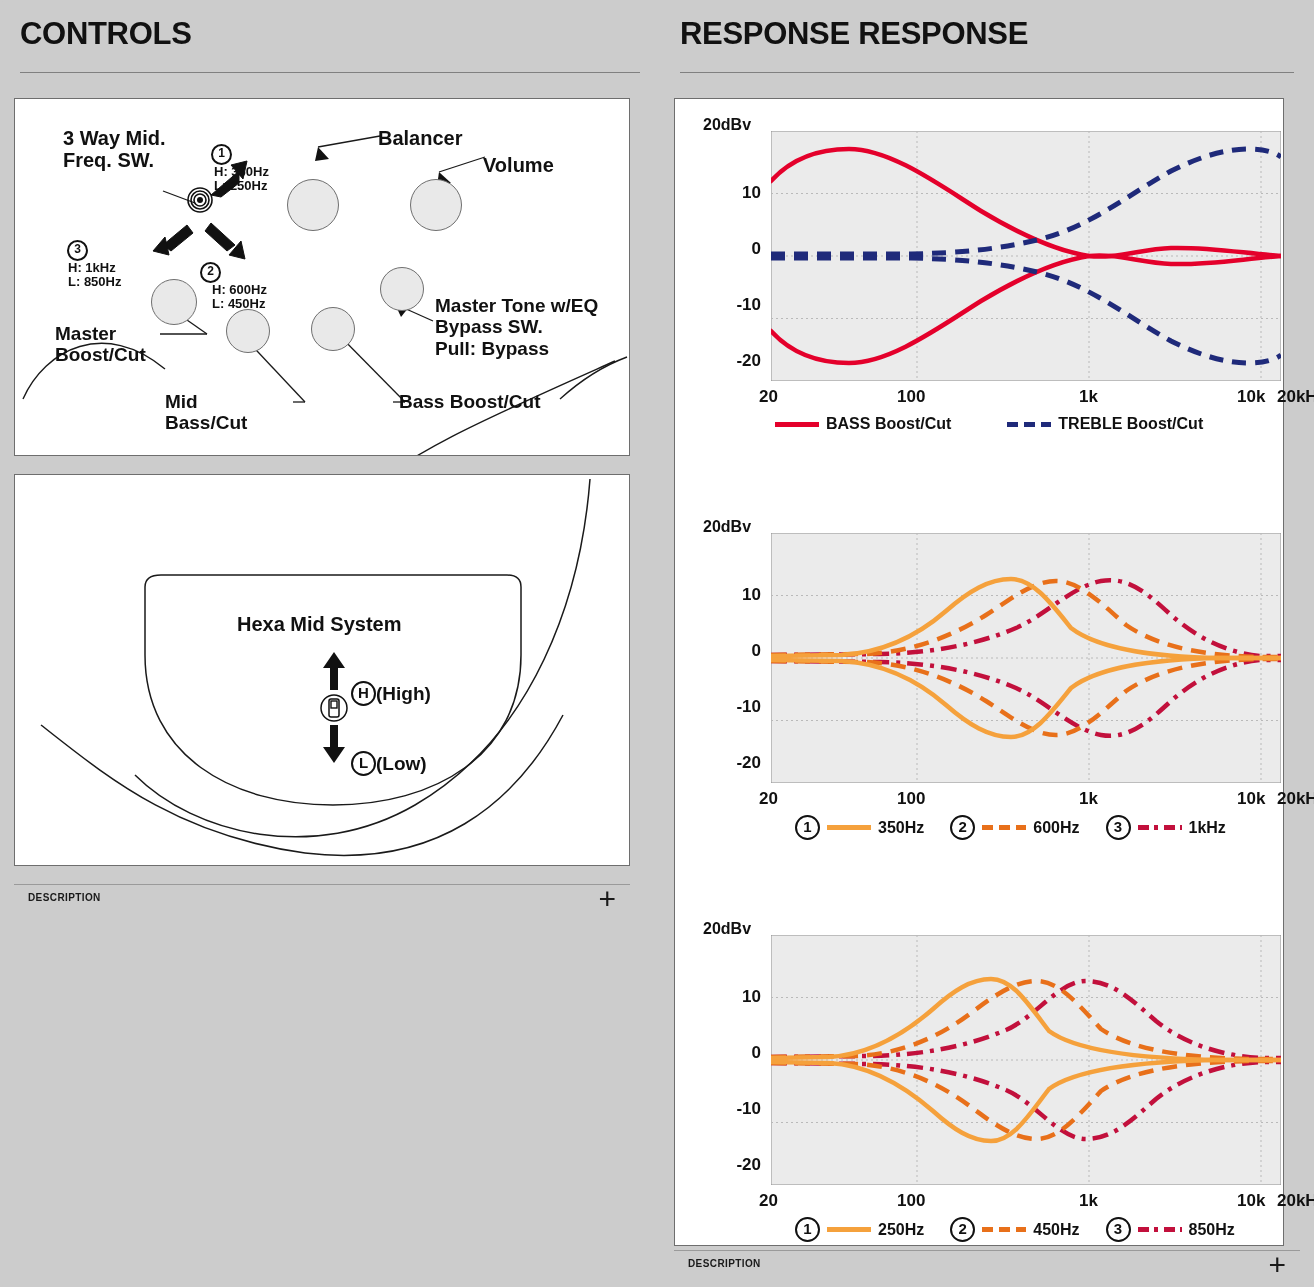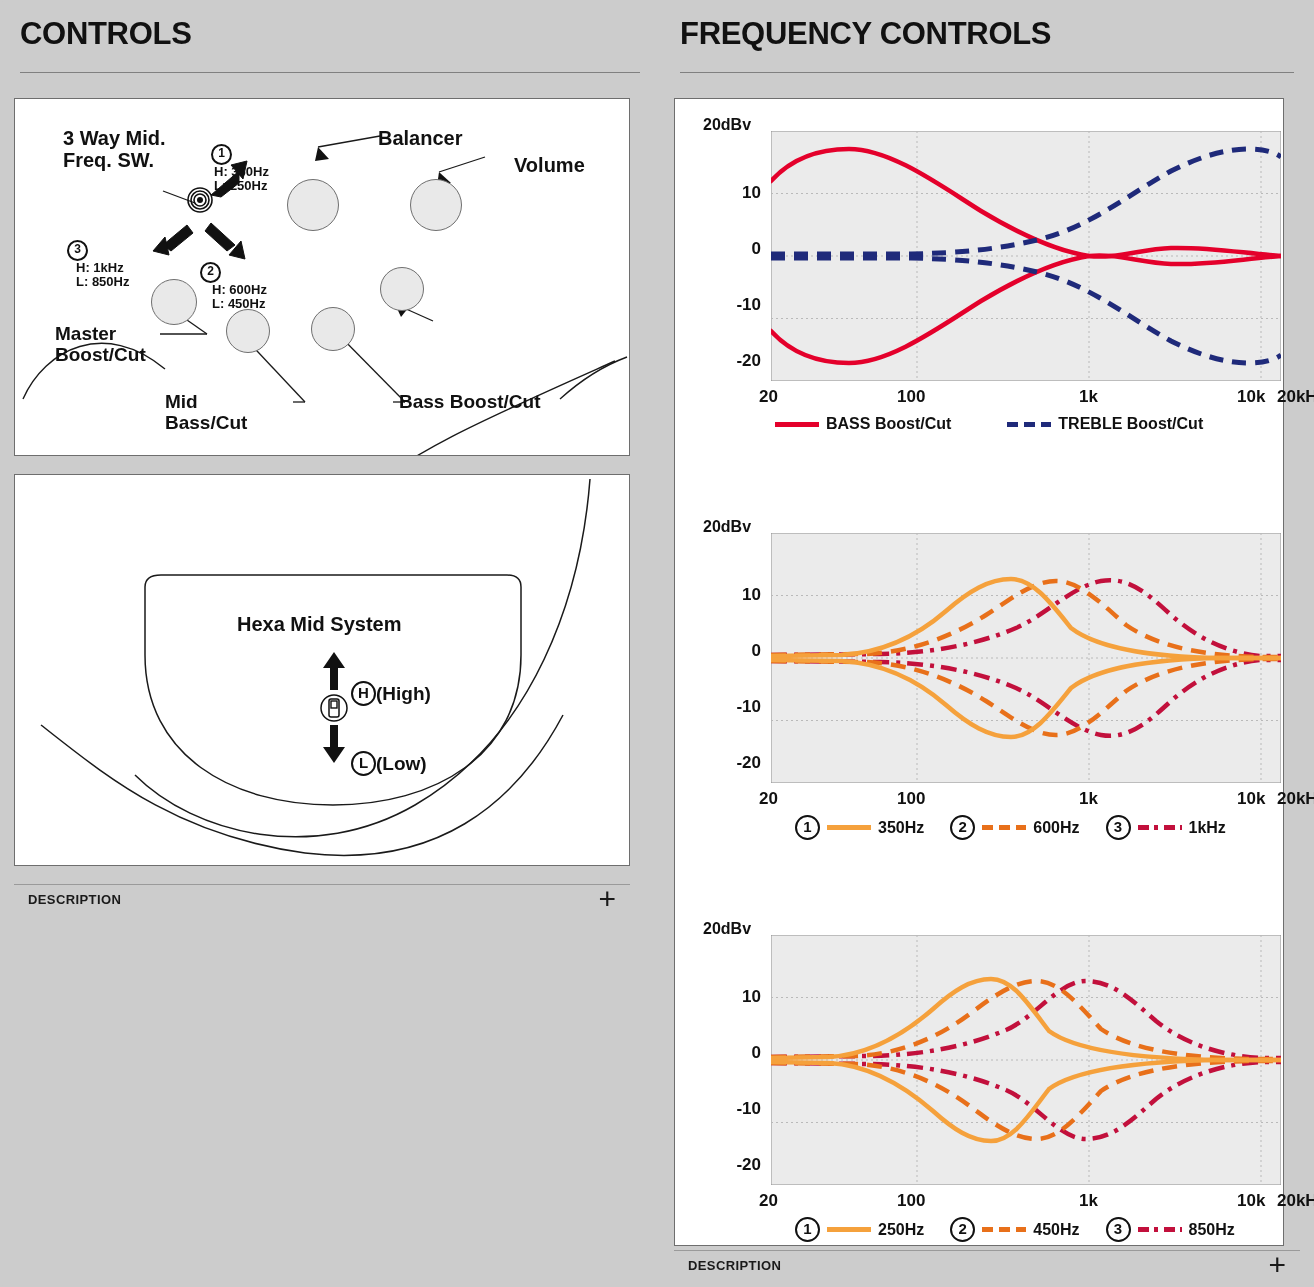--- a/index.html
+++ b/index.html
@@ -52,21 +52,21 @@
 
   
   .desc-bar {
     position: absolute;
     height: 36px;
   }
   .desc-label {
     position: absolute;
     left: 14px;
     top: 8px;
-    font-size: 13px;
+    font-size: 10px;
     font-weight: bold;
     letter-spacing: 0.4px;
     color: #1a1a1a;
   }
   .desc-plus {
     position: absolute;
     right: 14px;
     top: -3px;
     font-size: 30px;
     font-weight: 300;
@@ -267,28 +267,31 @@
       </div>
 
       <div class="dg-label" style="left:185px; top:148px; font-size:13px;">
         <span class="circ">2</span>
         <span style="display:inline-block; vertical-align:middle; margin-left:12px; white-space:pre-line;">H: 600Hz
 L: 450Hz</span>
       </div>
 
       <div class="dg-label" style="left:52px; top:126px; font-size:13px;">
         <span class="circ">3</span>
-        <span style="display:inline-block; vertical-align:middle; margin-left:9px; white-space:pre-line;">H: 1kHz
+        <span style="display:inline-block; vertical-align:middle; margin-left:1px; white-space:pre-line;">H: 1kHz
 L: 850Hz</span>
       </div>
 
       <div class="dg-label lbl-lg" style="left:363px; top:28px;">Balancer</div>
 
-      <div class="dg-label lbl-lg" style="left:468px; top:55px;margin-left:31px;">Volume</div>
-
+      <div class="dg-label lbl-lg" style="left:468px; top:55px;">Volume</div>
+
+      <div class="dg-label lbl-md" style="left:420px; top:196px;">Master Tone w/EQ
+Bypass SW.
+Pull: Bypass</div>
 
       <div class="dg-label lbl-md" style="left:384px; top:292px;">Bass Boost/Cut</div>
 
       <div class="dg-label lbl-md" style="left:150px; top:292px;">Mid
 Bass/Cut</div>
 
       <div class="dg-label lbl-md" style="left:40px; top:224px;">Master
 Boost/Cut</div>
     </div>
 
@@ -328,21 +331,21 @@
 
     <div class="desc-bar" style="left:14px; top:884px; width:616px;">
       <div class="desc-rule"></div>
       <div class="desc-label">DESCRIPTION</div>
       <div class="desc-plus">+</div>
     </div>
   </div>
 
   <div class="col" id="col-right">
 
-    <div class="section-head">FREQUENCY CONTROLS</div>
+    <div class="section-head">RESPONSE RESPONSE</div>
     <div class="head-rule"></div>
 
     <div class="card" id="panel-response">
 
       <div class="plot-wrap" style="left:0; top:0; width:610px; height:340px;">
 
         <div class="axis-top-label" style="left:28px; top:17px;">20dBv</div>
 
         <div class="ytick" style="left:28px; top:84px; width:58px;">10</div>
         <div class="ytick" style="left:28px; top:140px; width:58px;">0</div>

